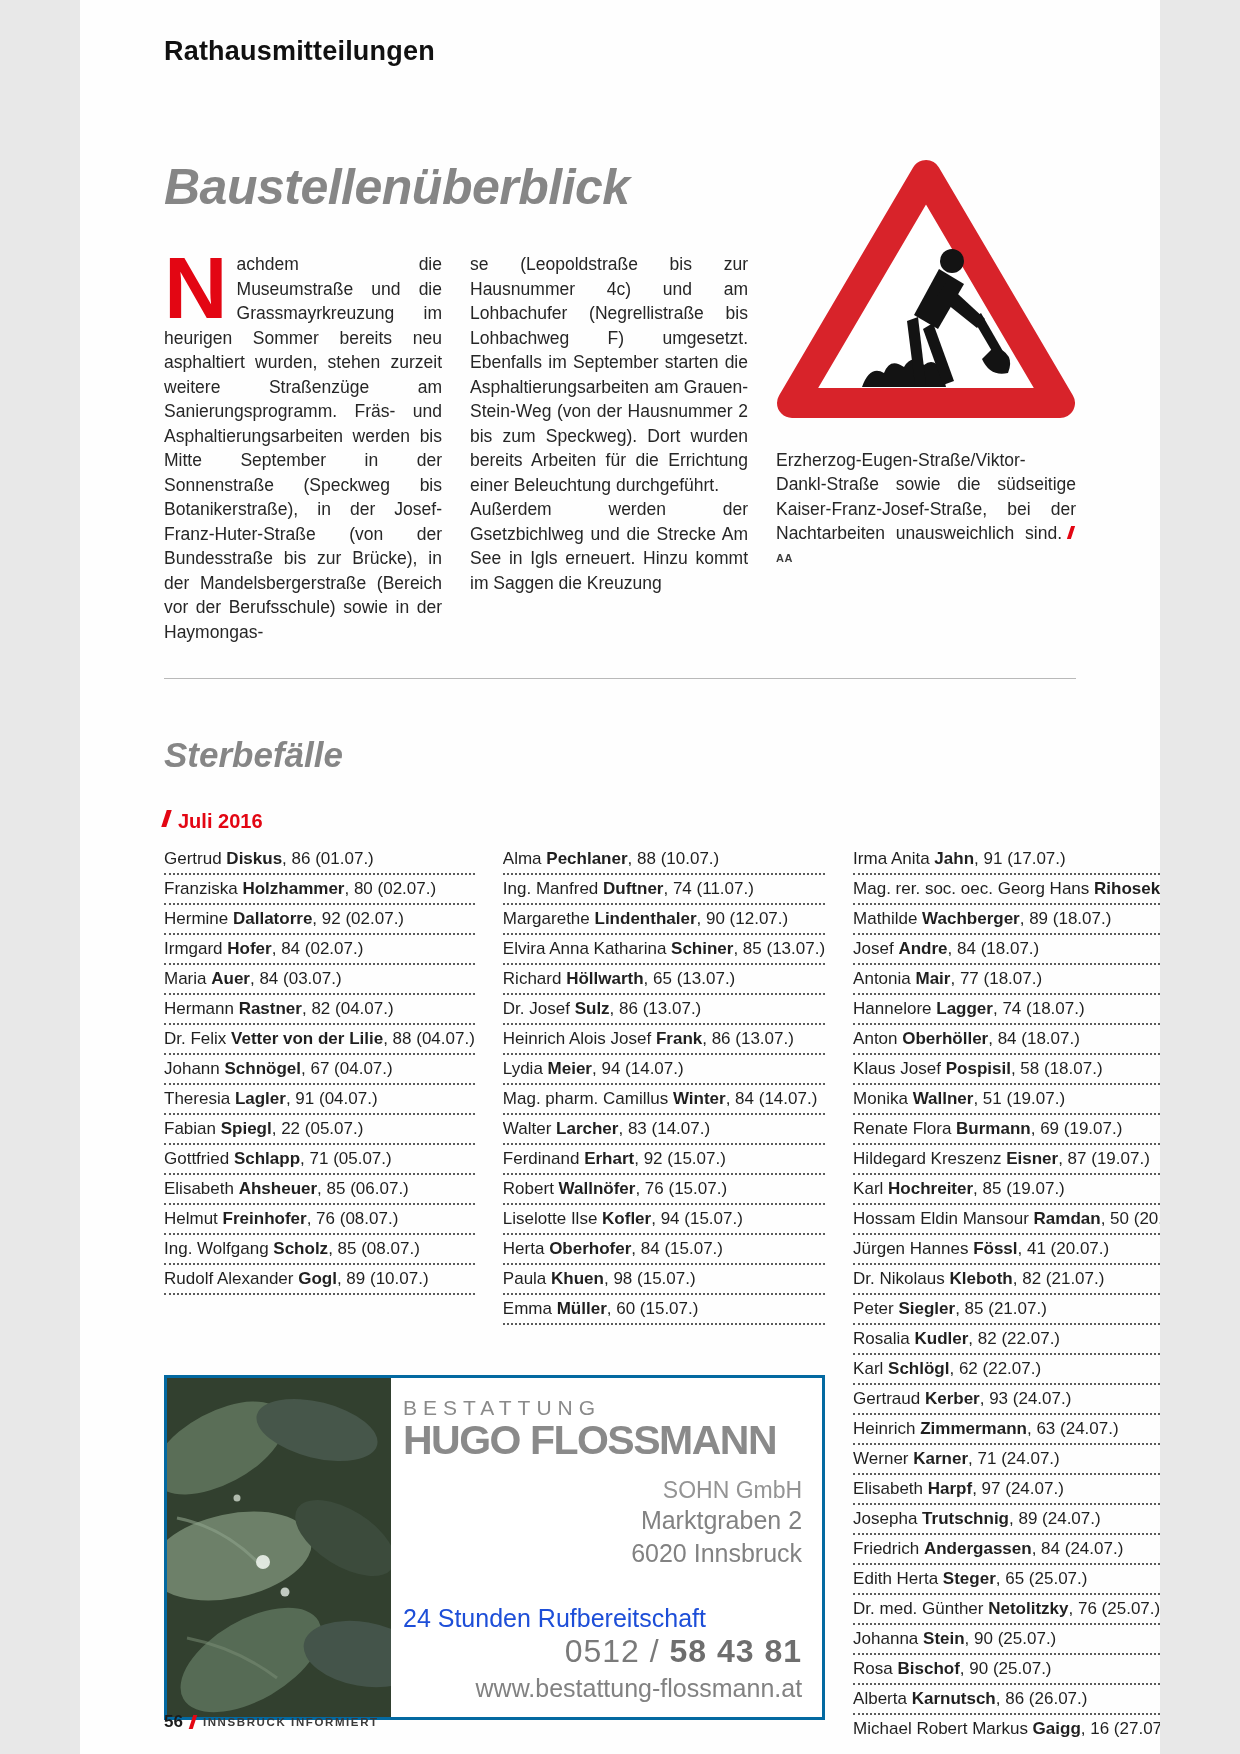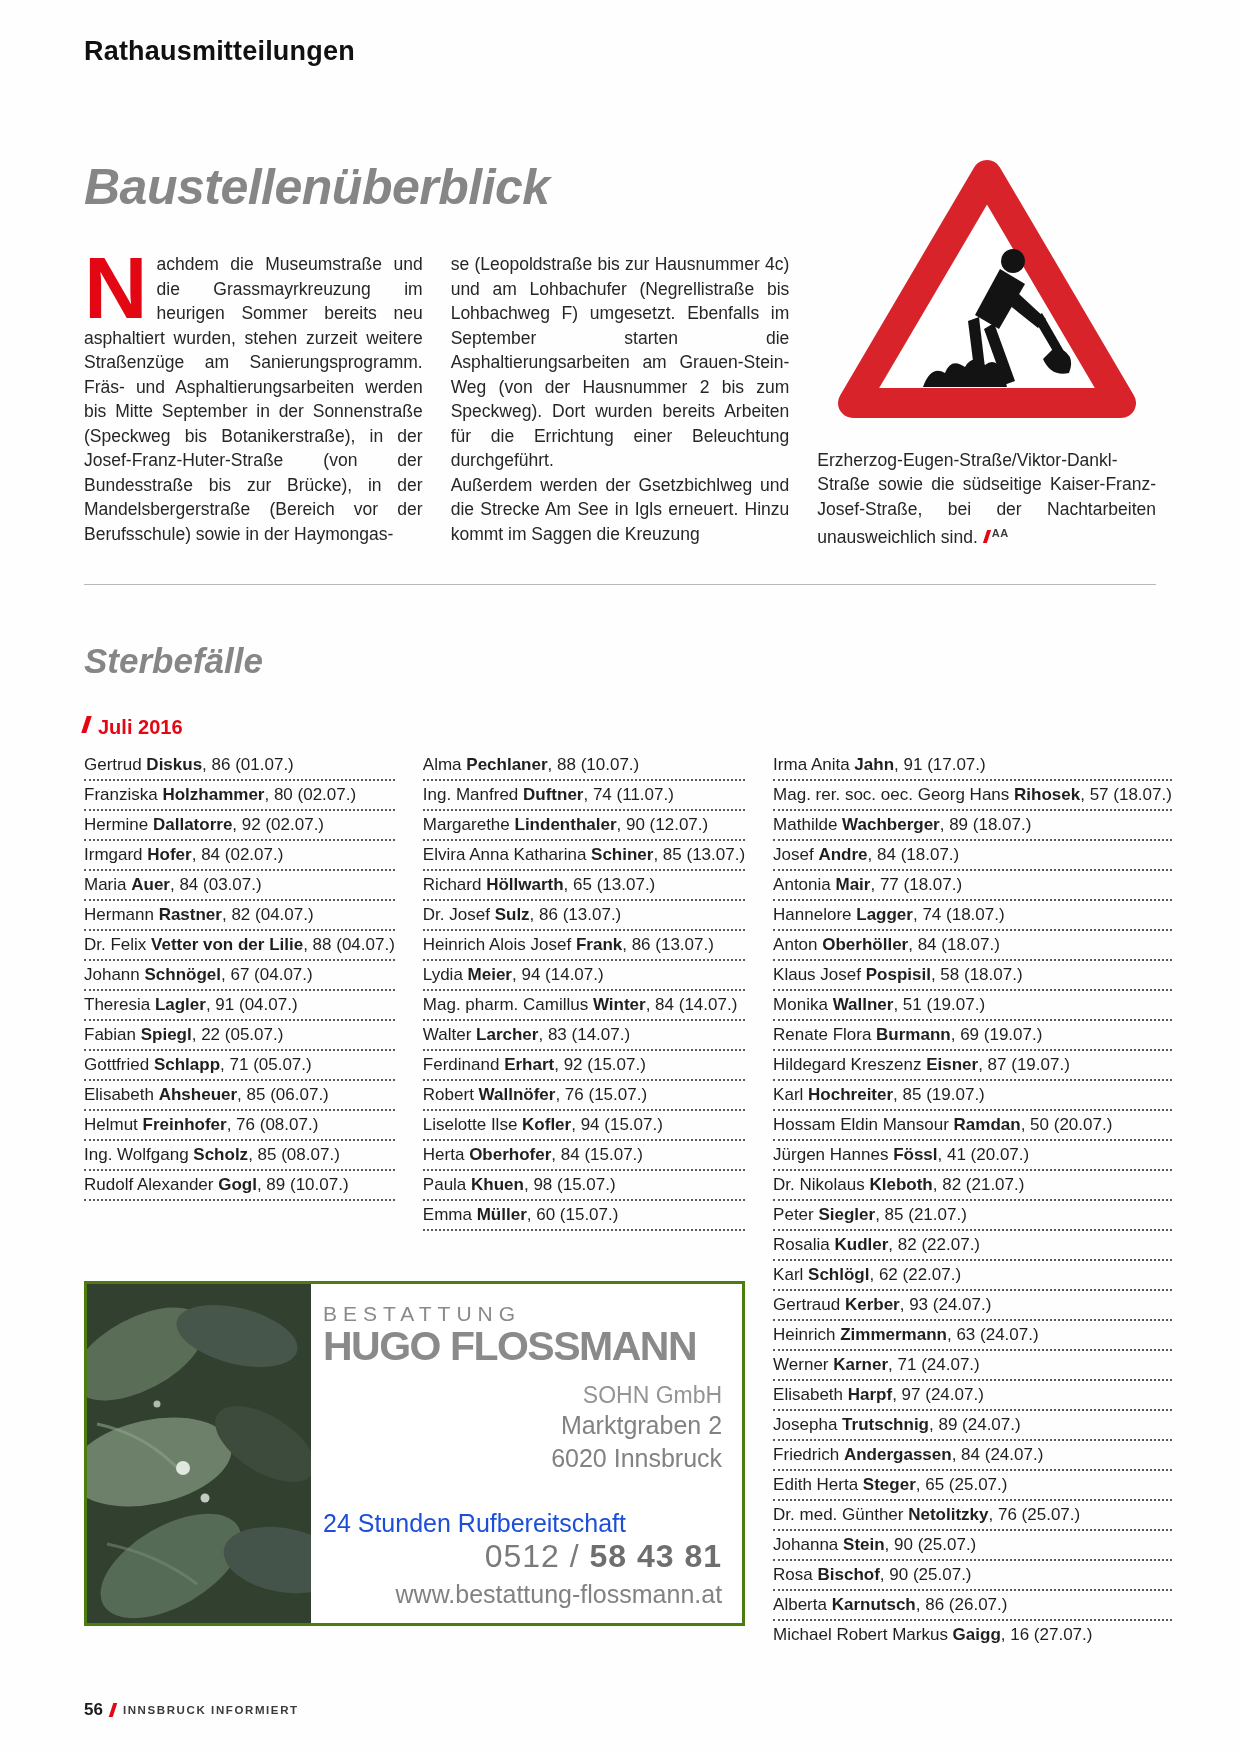--- a/index.html
+++ b/index.html
@@ -5,21 +5,21 @@
   :root{
     --red:#e30613;
     --tri-red:#d8232a;
     --hgray:#868686;
     --ink:#222;
     --adgray:#8a8a8a;
   }
   html,body{margin:0;padding:0;background:#e8e8e8;}
   .page{
     position:relative;
-    width:1240px;height:1754px;
+    width:1080px;height:1754px;
     margin:0 auto;
     background:#fefefe;
     box-sizing:border-box;
     padding:36px 84px 0 84px;
     font-family:"Liberation Sans",sans-serif;
     color:var(--ink);
     overflow:hidden;
   }
   .kicker{
     font-size:27px;font-weight:700;letter-spacing:.2px;color:#111;
@@ -94,21 +94,21 @@
     color:#1f1f1f;
   }
   .no-last-border .death-row:last-child{border-bottom:none;}
   .fam{font-weight:700;}
   
   .ad{
     grid-column:1 / span 2;grid-row:2;
     align-self:start;
     margin-top:50px;
     height:345px;
-    border:3px solid #4d7c0f;
+    border:3px solid #0369a1;
     background:#fff;
     display:flex;
     box-sizing:border-box;
   }
   .ad-photo{width:224px;flex:none;overflow:hidden;}
   .ad-photo svg{display:block;width:100%;height:100%;}
   .ad-text{
     flex:1;
     display:flex;flex-direction:column;
     padding:18px 20px 14px 12px;
@@ -120,21 +120,21 @@
     line-height:1.02;color:var(--adgray);white-space:nowrap;
   }
   .ad-sub{text-align:right;font-size:23px;margin-top:15px;color:#949494;}
   .ad-addr{text-align:right;font-size:25px;line-height:1.32;color:#828282;}
   .ad-service{text-align:left;font-size:25px;margin-top:34px;color:#1d4ed8;}
   .ad-phone{text-align:right;font-size:32px;color:#7a7a7a;letter-spacing:1px;}
   .ad-phone b{font-weight:700;color:#6e6e6e;}
   .ad-web{text-align:right;font-size:25px;margin-top:auto;color:#828282;}
   
   .footer{
-    position:absolute;left:84px;bottom:34px;
+    position:absolute;left:84px;bottom:22px;
     display:flex;align-items:center;
   }
   .footer .pg{font-size:17px;font-weight:700;color:#1c1c1c;}
   .footer .rslash{width:4px;height:14px;margin:0 8px;}
   .footer .mag{
     font-size:11.5px;font-weight:700;letter-spacing:1.6px;
     color:#3a3a3a;
   }
 </style>
 </head>

